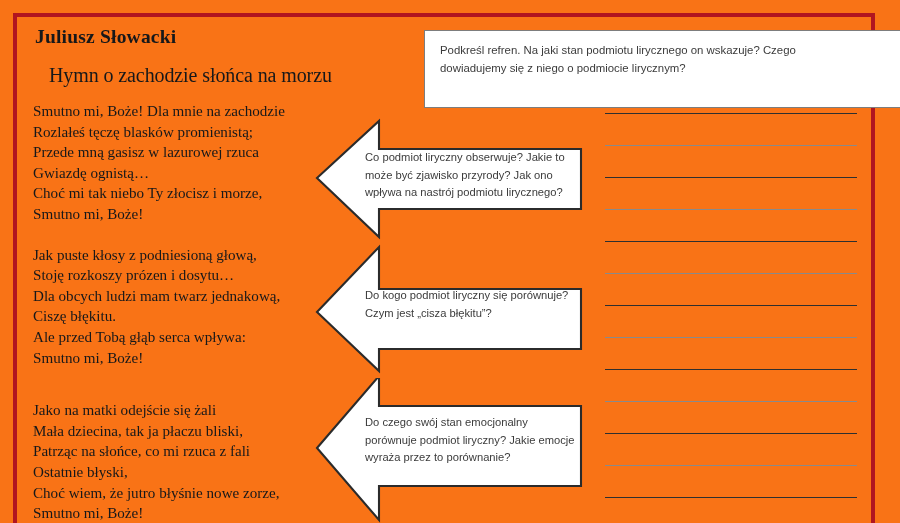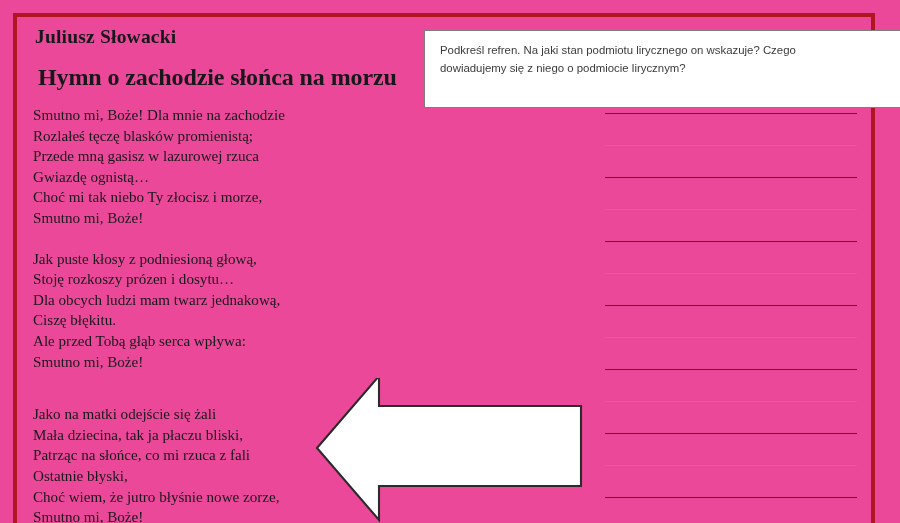--- a/index.html
+++ b/index.html
@@ -13,21 +13,21 @@
     font-family: "Liberation Sans", sans-serif;
     overflow: hidden;
     position: relative;
   }
 
   #page {
     position: absolute;
     left: 0; top: 0;
     width: 900px;
     height: 523px;
-    background: #ec4899;
+    background: #f97316;
     overflow: hidden;
   }
 
   
   .red-frame {
     position: absolute;
     left: 13px;
     top: 13px;
     width: 862px;
     height: 560px;           
@@ -46,24 +46,24 @@
     color: #16181a;
   }
   .author-name {
     font-size: 19.5px;
     font-weight: bold;
     letter-spacing: .2px;
     margin: 0 0 16px 2px;
     white-space: nowrap;
   }
   .poem-title {
-    font-size: 24px;
-    font-weight: bold;
+    font-size: 20px;
+    font-weight: normal;
     letter-spacing: -.1px;
-    margin: 0 0 14px 5px;
+    margin: 0 0 14px 16px;
     white-space: nowrap;
   }
   .stanza {
     font-size: 15.1px;
     line-height: 20.6px;
     margin: 0 0 20px 0;
     white-space: pre-line;
   }
   .stanza:last-child { margin-bottom: 0; margin-top: 32px; }
 
@@ -166,26 +166,39 @@
 Patrząc na słońce, co mi rzuca z fali
 Ostatnie błyski,
 Choć wiem, że jutro błyśnie nowe zorze,
 Smutno mi, Boże!</div>
   </div>
 
   <div class="instruction-box">
     <div class="instruction-text">Podkreśl refren. Na jaki stan podmiotu lirycznego on wskazuje? Czego dowiadujemy się z niego o podmiocie lirycznym?</div>
   </div>
 
-
+  <div class="arrow-callout" id="arrow-1">
+    <svg width="272" height="122" viewBox="0 0 272 122">
+      <polygon class="arrow-shape" points="4,60 66,3 66,31 268,31 268,91 66,91 66,119"></polygon>
+    </svg>
+    <div class="arrow-text">Co podmiot liryczny obserwuje? Jakie to może być zjawisko przyrody? Jak ono wpływa na nastrój podmiotu lirycznego?</div>
+  </div>
+
+  <div class="arrow-callout" id="arrow-2">
+    <svg width="272" height="130" viewBox="0 0 272 130">
+      <polygon class="arrow-shape" points="4,68 66,3 66,45 268,45 268,105 66,105 66,127"></polygon>
+    </svg>
+    <div class="arrow-text">Do kogo podmiot liryczny się porównuje? Czym jest „cisza błękitu”?</div>
+  </div>
 
   <div class="arrow-callout" id="arrow-3">
     <svg width="272" height="145" viewBox="0 0 272 145">
       <polygon class="arrow-shape" points="4,70 66,-2 66,28 268,28 268,108 66,108 66,142"></polygon>
     </svg>
+    <div class="arrow-text">Do czego swój stan emocjonalny porównuje podmiot liryczny? Jakie emocje wyraża przez to porównanie?</div>
   </div>
 
   <div class="answer-lines" id="answer-lines">
       <div class="answer-line" style="top: 113px;"></div>
       <div class="answer-line light" style="top: 145px;"></div>
       <div class="answer-line" style="top: 177px;"></div>
       <div class="answer-line light" style="top: 209px;"></div>
       <div class="answer-line" style="top: 241px;"></div>
       <div class="answer-line light" style="top: 273px;"></div>
       <div class="answer-line" style="top: 305px;"></div>

